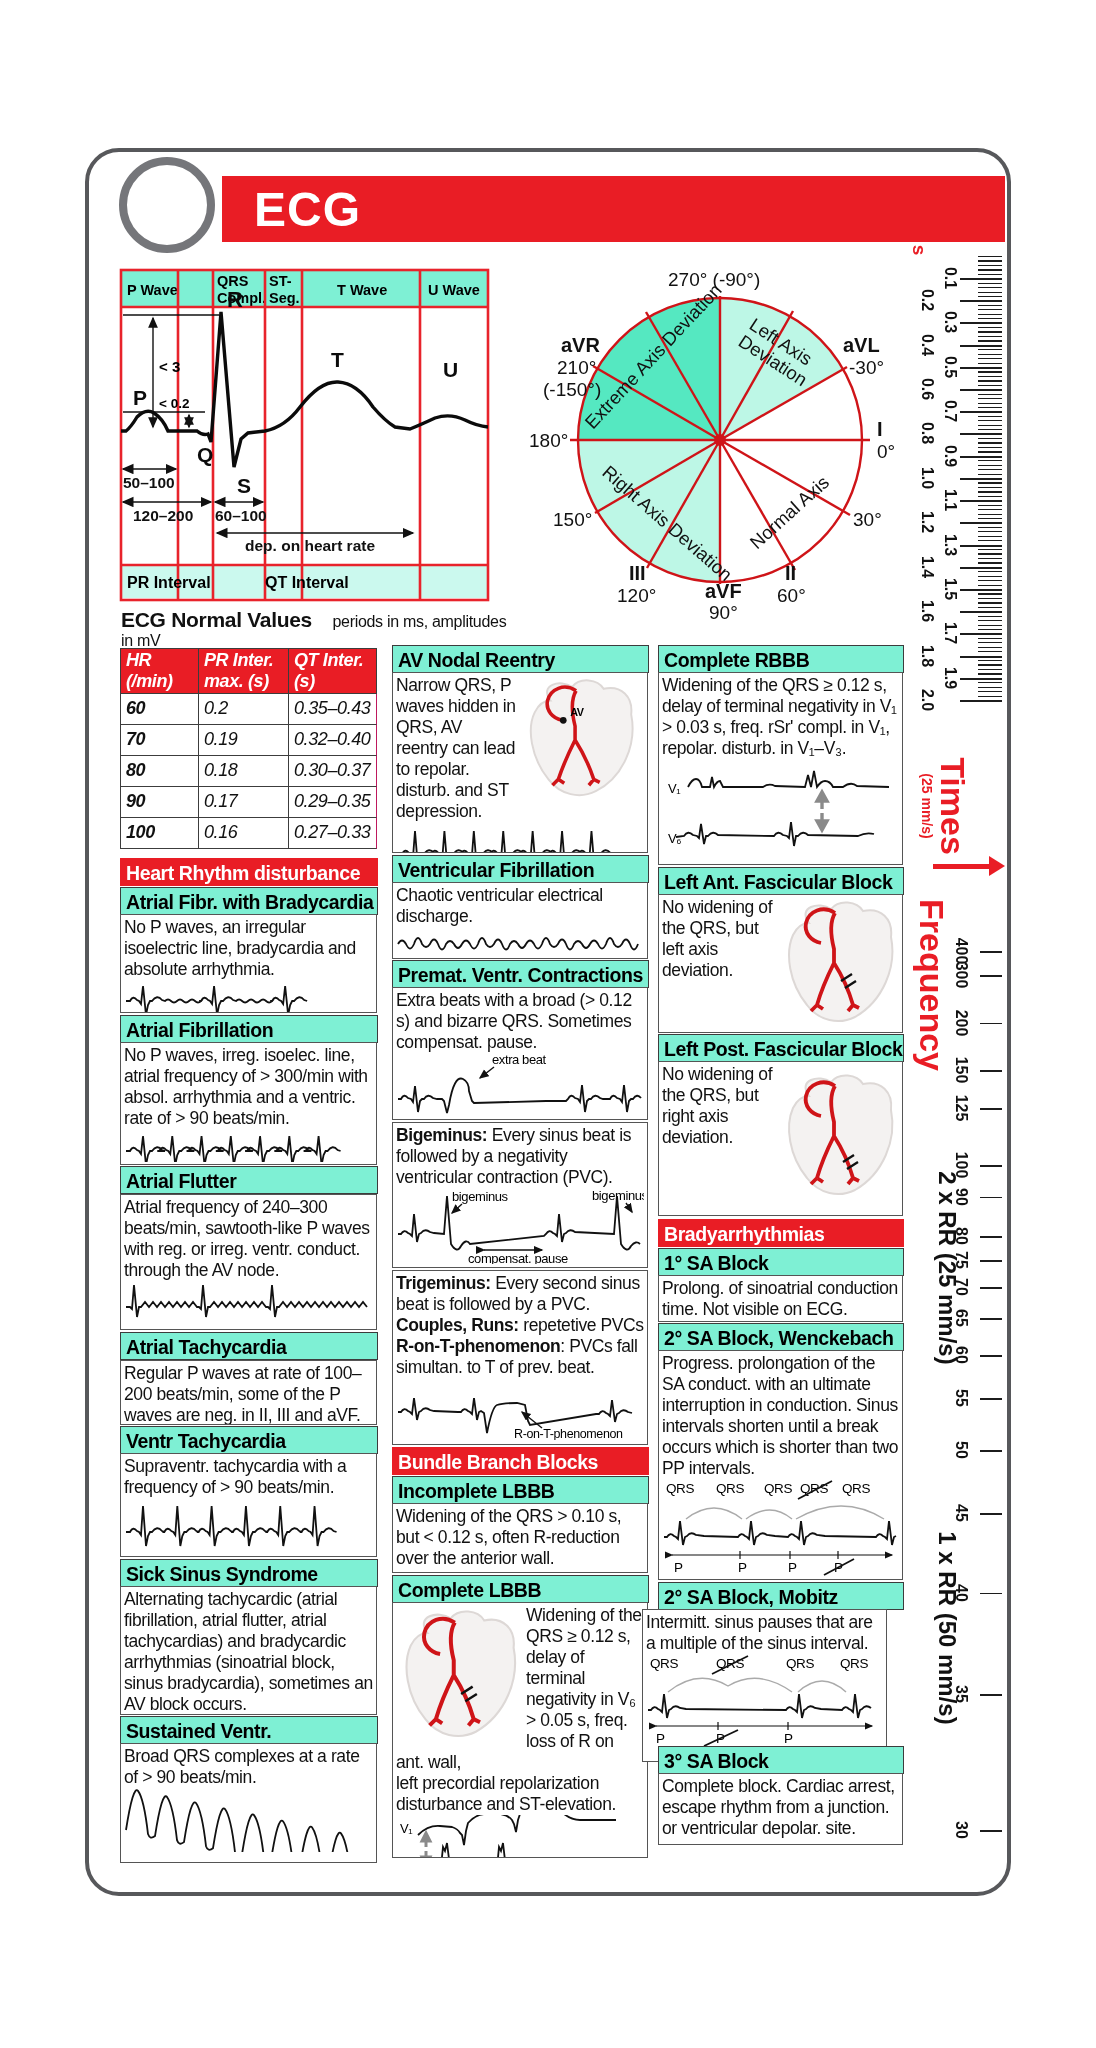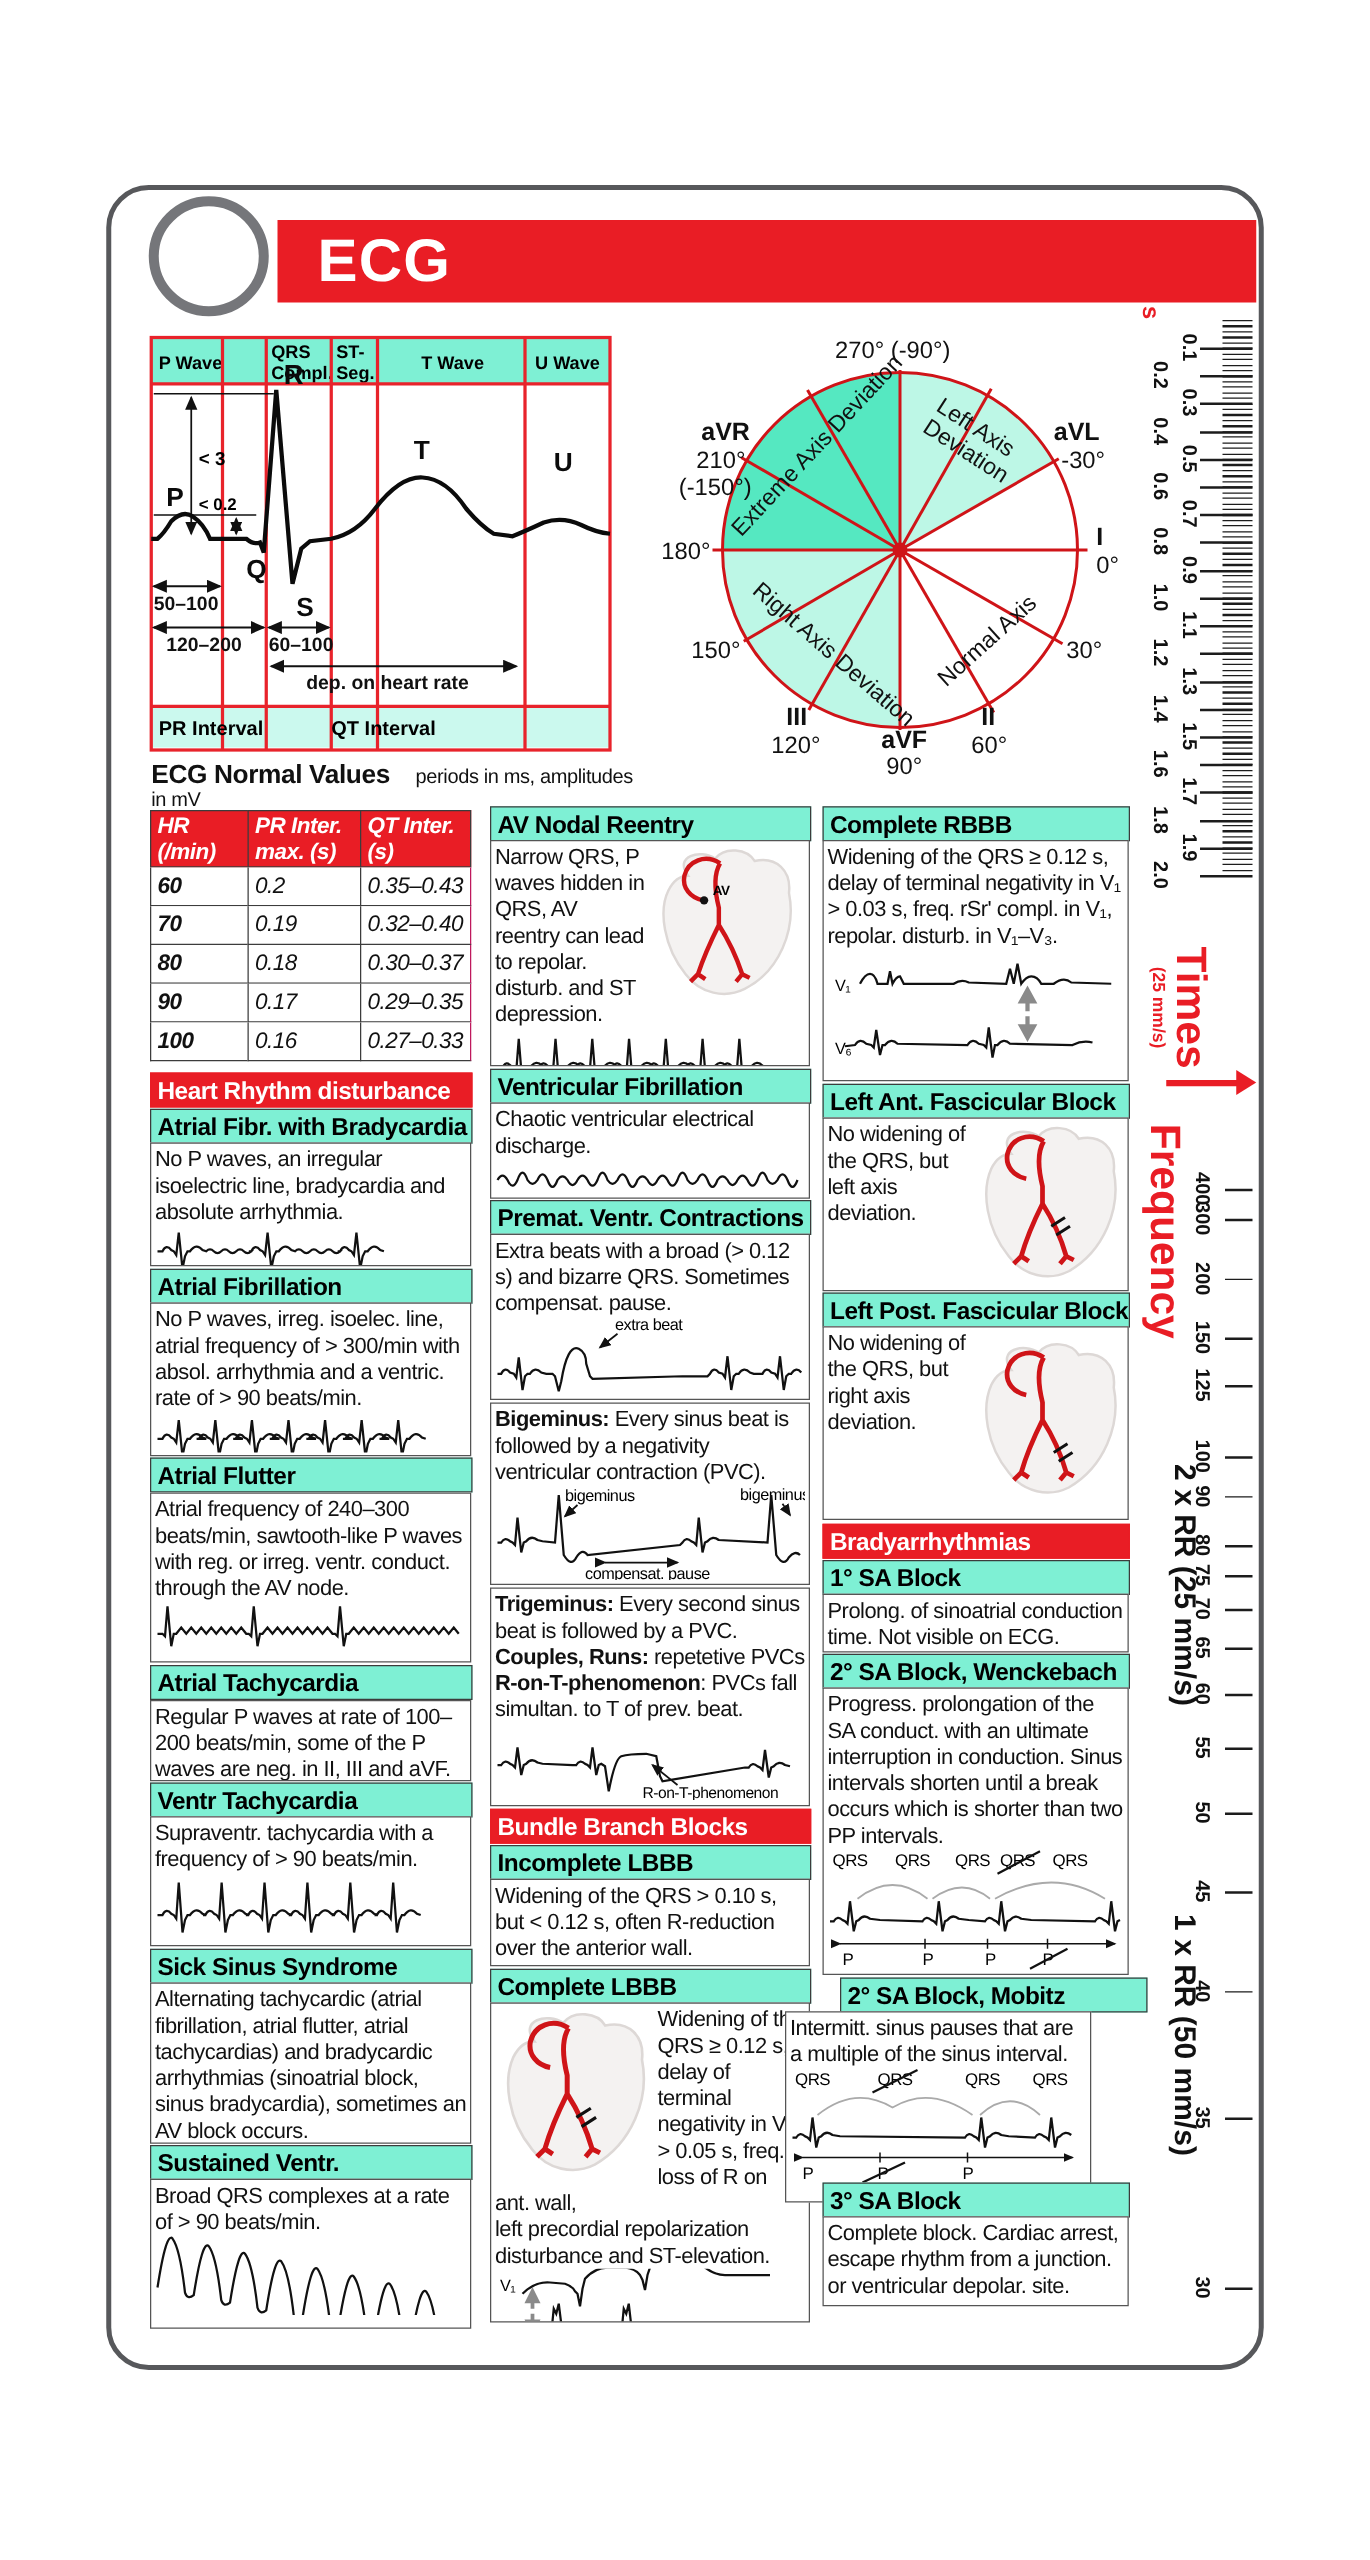--- a/index.html
+++ b/index.html
@@ -652,23 +652,23 @@
       <g font-size="13.5">
         <text x="12" y="93">P</text>
         <text x="76" y="93">P</text>
         <text x="126" y="93">P</text>
         <text x="172" y="93">P</text>
       </g>
       <line x1="162" y1="96" x2="192" y2="80" stroke="#111" stroke-width="1.8"></line>
     </svg>
   </div>
 
-  <div class="hdr t" style="left:672px;top:1582px;width:239px">
+  <div class="hdr t" style="left:658px;top:1582px;width:239px">
     <span>2° SA Block, Mobitz</span></div>
-  <div class="bod" style="left:628px;top:1609px;width:245px;height:153px">
+  <div class="bod" style="left:642px;top:1609px;width:245px;height:153px">
     <p>Intermitt. sinus pauses that are a multiple of the sinus interval.</p>
     <svg class="strip" width="238" height="92" viewBox="0 0 238 92">
       <defs>
           <marker id="abr7" markerWidth="8" markerHeight="7" refX="6" refY="3" orient="auto">
             <path d="M0,0L7,3L0,6Z" fill="#111"></path>
           </marker>
         </defs>
       <g font-size="13.5">
         <text x="4" y="14">QRS</text>
         <text x="70" y="14">QRS</text>

